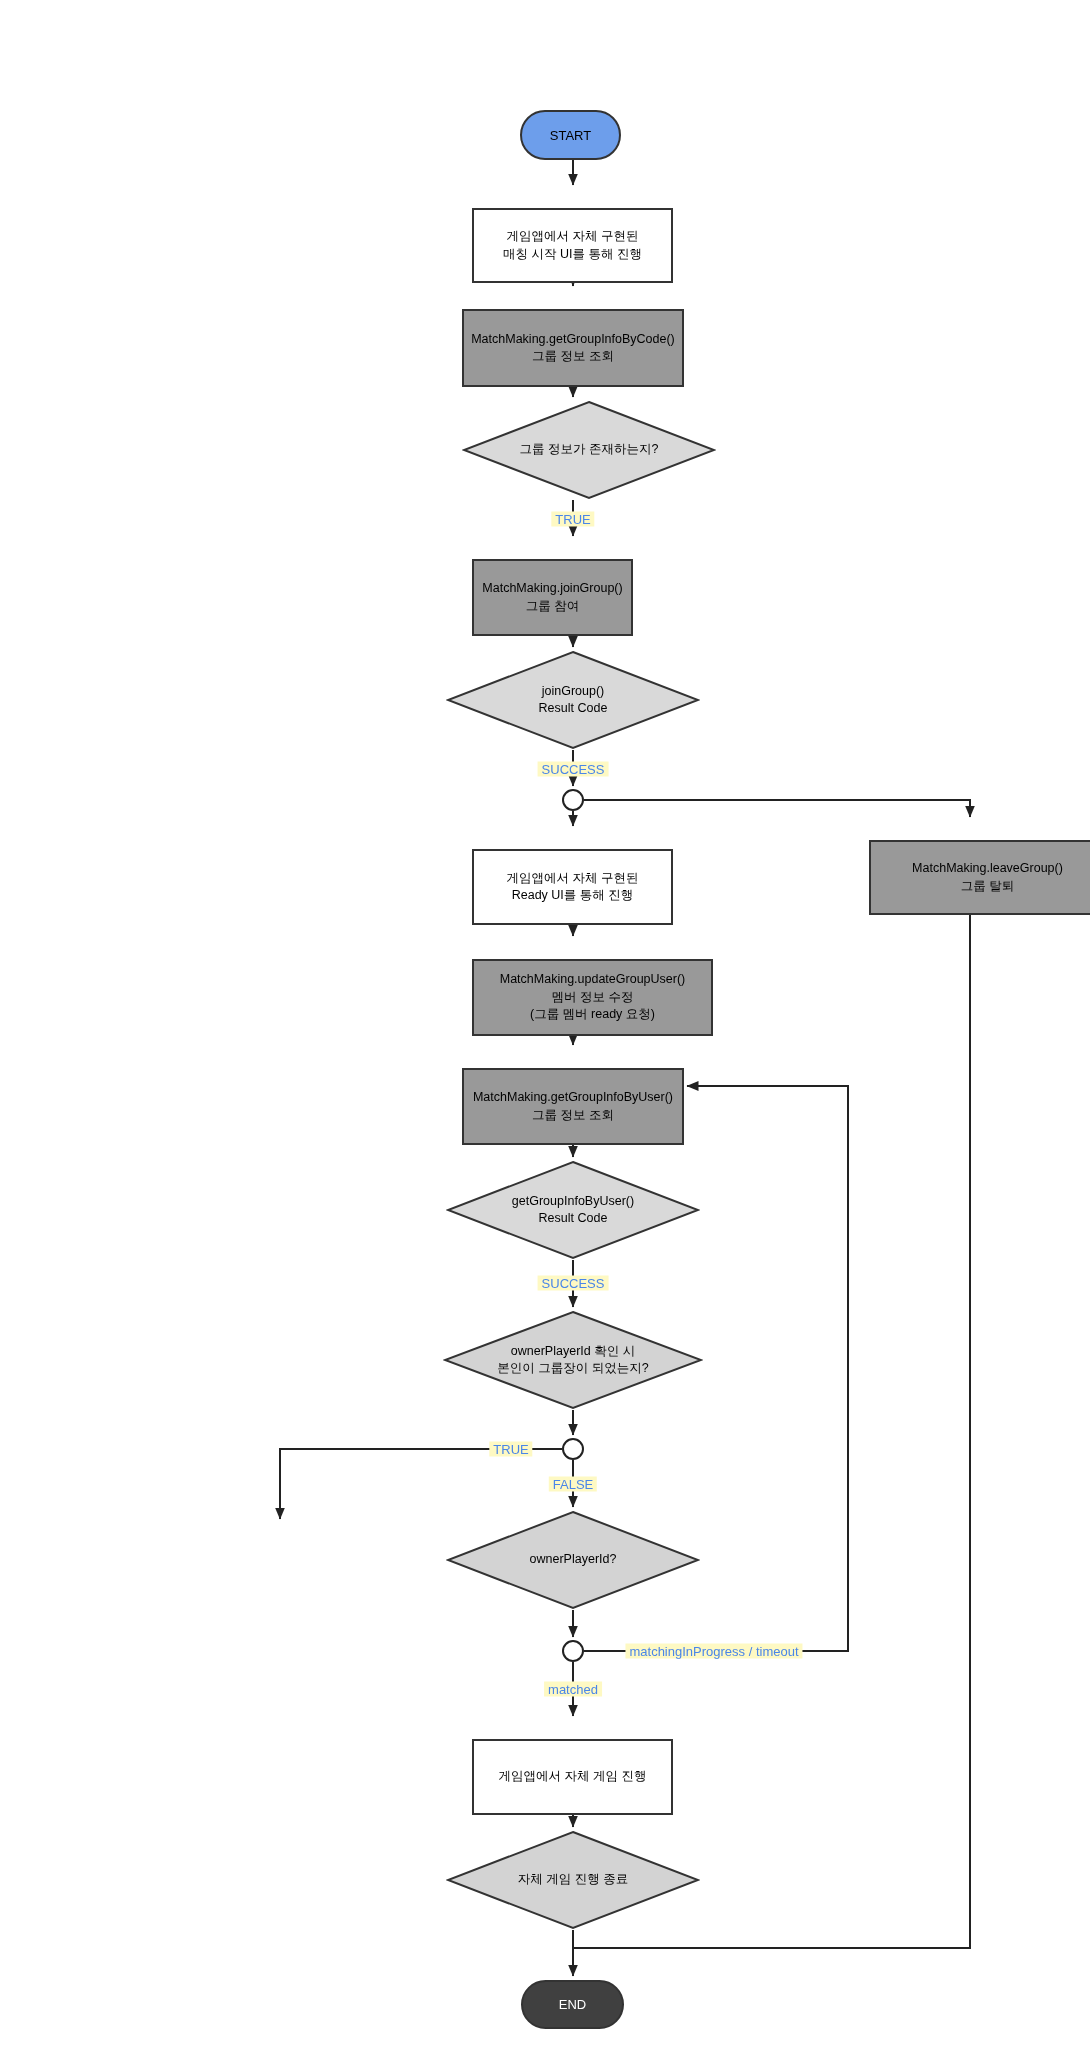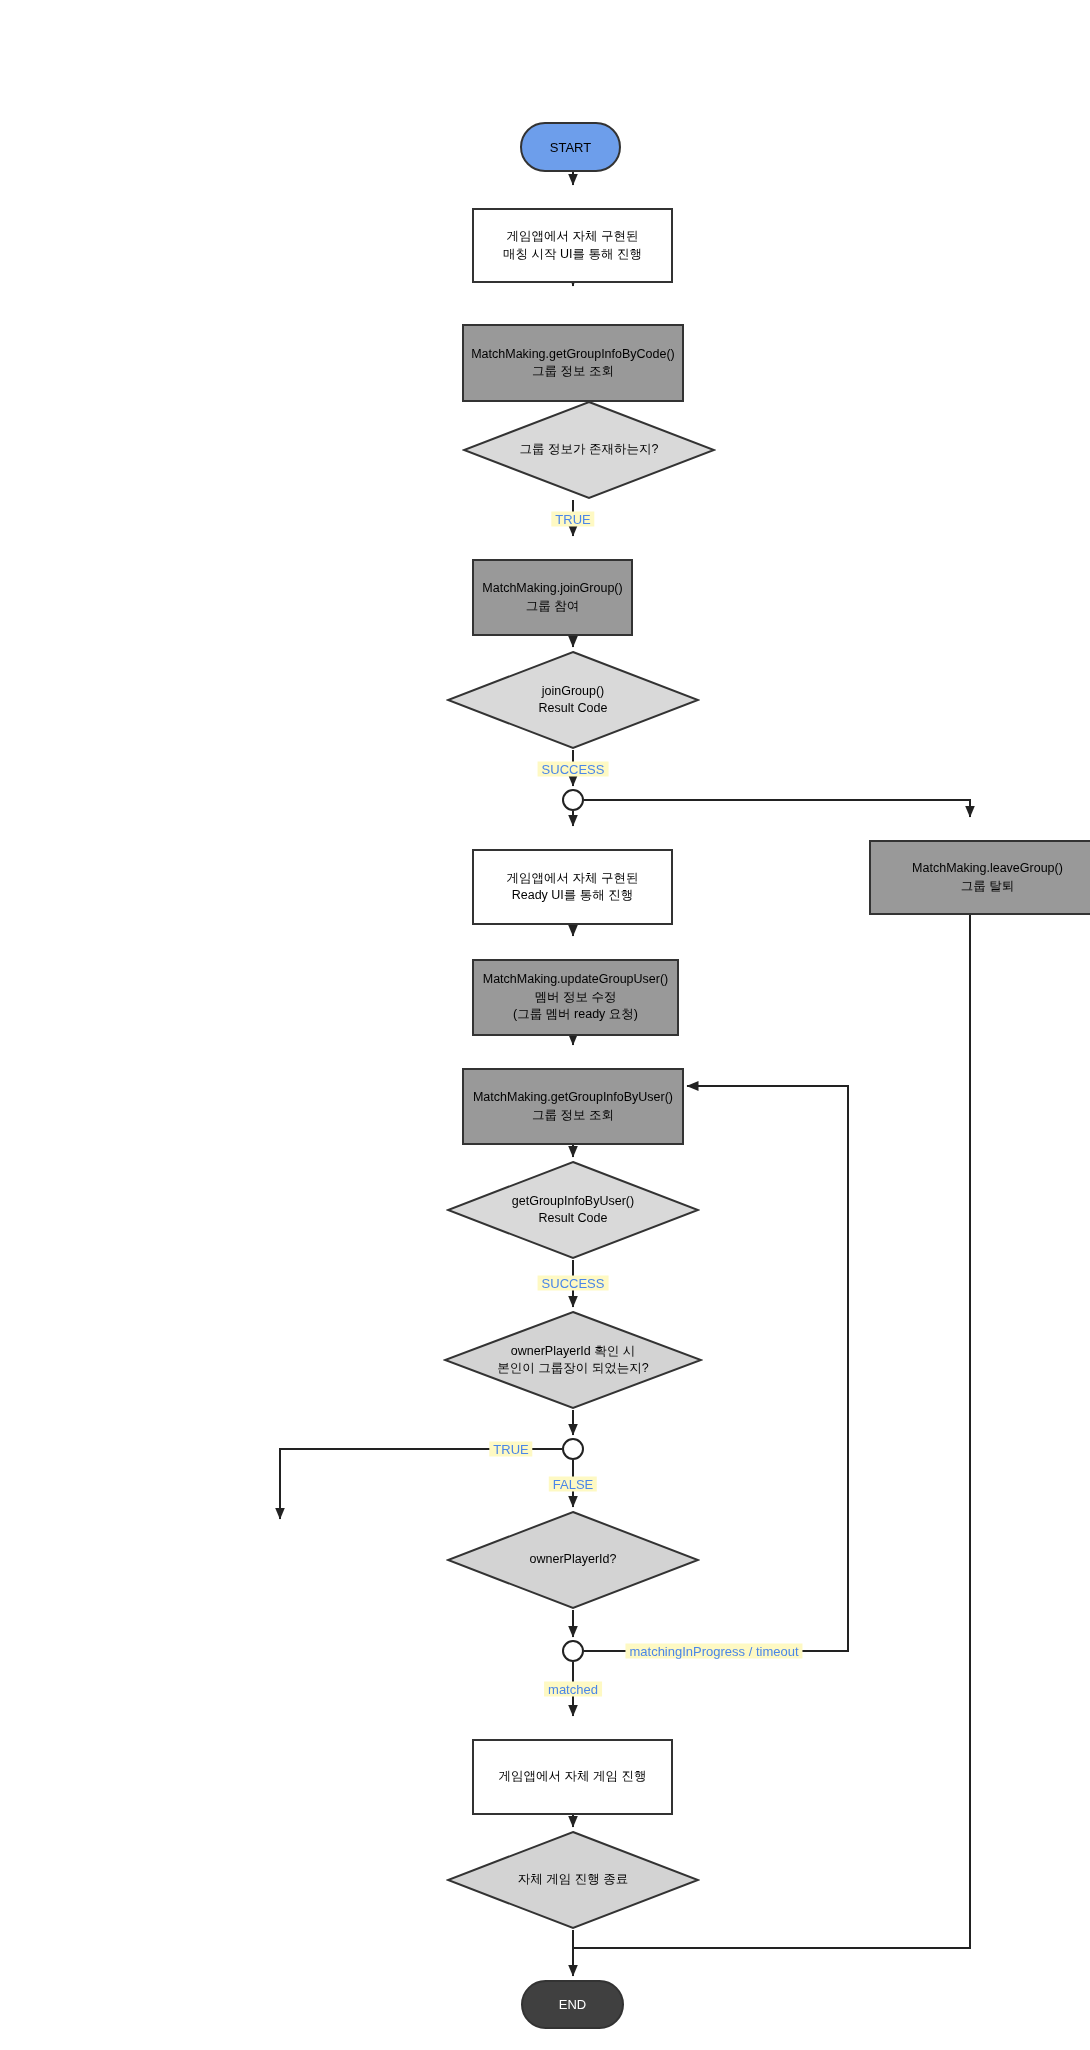--- a/index.html
+++ b/index.html
@@ -17,21 +17,21 @@
     border:2px solid #333333;
     display:flex;align-items:center;justify-content:center;margin-top:20px;
   }
   .rect.white{background:var(--process_white_fill,#ffffff);}
   .rect.gray{background:var(--process_gray_fill,#999999);}
   .oval{
     border:2px solid #333333;
     display:flex;align-items:center;justify-content:center;
     font-size:13px;color:#000;
   }
-  .oval.start{background:var(--start_fill,#6d9eeb);border-radius:26px;margin-top:12px;}
+  .oval.start{background:var(--start_fill,#6d9eeb);border-radius:26px;}
   .oval.end{background:var(--end_fill,#404040);border-radius:25px;color:#ffffff;}
   .diamond{background:transparent;}
   .diamond svg{position:absolute;left:0;top:0;width:100%;height:100%;}
   .diamond polygon{stroke:#333333;stroke-width:2;}
   .diamond.light polygon{fill:var(--decision_fill,#d9d9d9);}
   .diamond.dark polygon{fill:var(--decision_fill_dark,#d3d3d3);}
   .nlabel{
     position:relative;z-index:2;
     width:100%;text-align:center;
     font-size:12.5px;line-height:1.4;color:#000;
@@ -88,21 +88,21 @@
 
   <div class="node oval start" style="left:520px;top:110px;width:101px;height:50px">
     <span>START</span>
   </div>
 
   <div class="node rect white" style="left:472px;top:188px;width:201px;height:75px">
     <div class="nlabel">게임앱에서 자체 구현된
 매칭 시작 UI를 통해 진행</div>
   </div>
 
-  <div class="node rect gray" style="left:462px;top:304px;width:222px;height:78px">
+  <div class="node rect gray" style="left:462px;top:289px;width:222px;height:78px">
     <div class="nlabel">MatchMaking.getGroupInfoByCode()
 그룹 정보 조회</div>
   </div>
 
   <div class="node diamond light" style="left:462px;top:400px;width:254px;height:100px">
     <svg viewBox="0 0 254 100" preserveAspectRatio="none">
       <polygon points="127,2 252,50 127,98 2,50"></polygon>
     </svg>
     <div class="nlabel">그룹 정보가 존재하는지?</div>
   </div>
@@ -125,21 +125,21 @@
   <div class="node rect gray" style="left:869px;top:820px;width:237px;height:75px">
     <div class="nlabel">MatchMaking.leaveGroup()
 그룹 탈퇴</div>
   </div>
 
   <div class="node rect white" style="left:472px;top:829px;width:201px;height:76px">
     <div class="nlabel">게임앱에서 자체 구현된
 Ready UI를 통해 진행</div>
   </div>
 
-  <div class="node rect gray" style="left:472px;top:939px;width:207px;height:77px">
+  <div class="node rect gray" style="left:472px;top:939px;width:241px;height:77px">
     <div class="nlabel">MatchMaking.updateGroupUser()
 멤버 정보 수정
 (그룹 멤버 ready 요청)</div>
   </div>
 
   <div class="node rect gray" style="left:462px;top:1048px;width:222px;height:77px">
     <div class="nlabel">MatchMaking.getGroupInfoByUser()
 그룹 정보 조회</div>
   </div>
 

